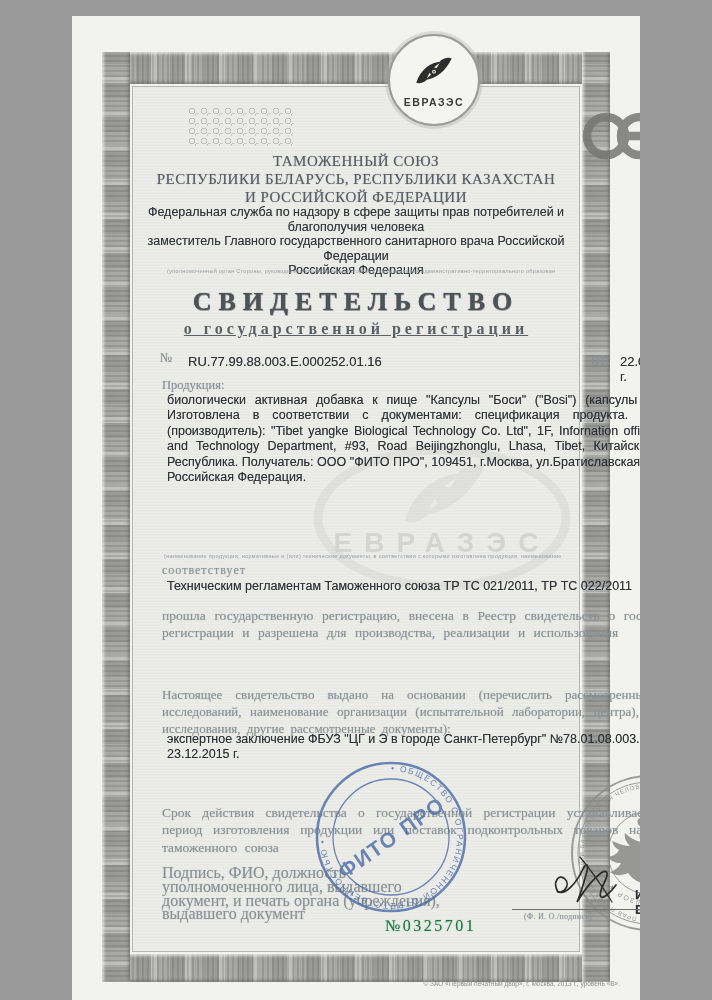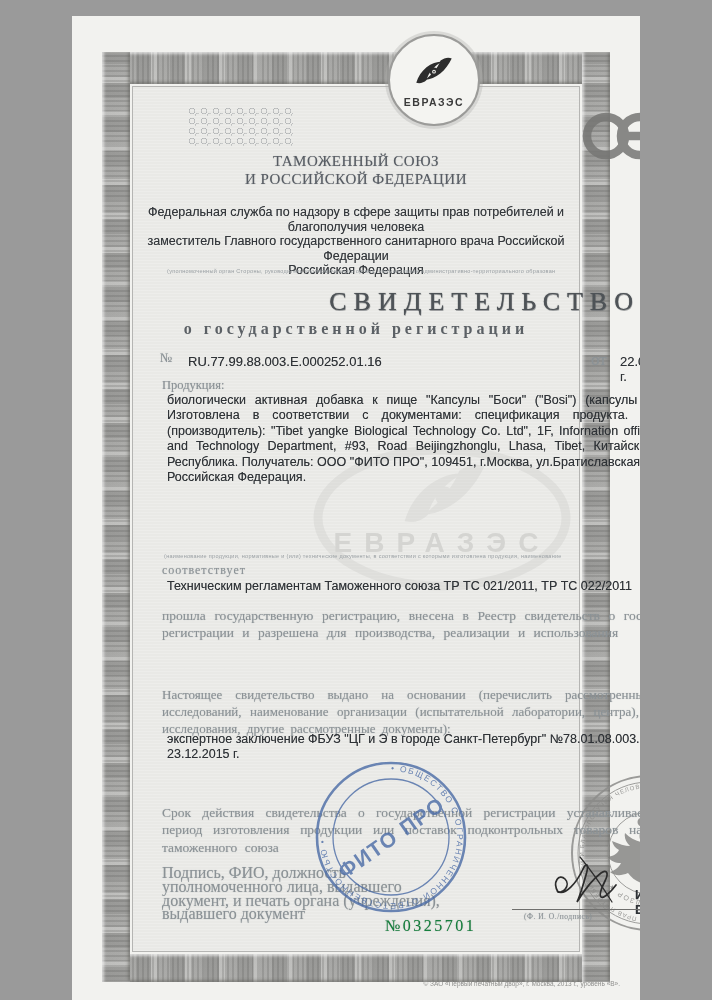--- a/index.html
+++ b/index.html
@@ -29,22 +29,22 @@
     background-image:repeating-linear-gradient(0deg, rgba(255,255,255,.18) 0 1px, rgba(0,0,0,0) 1px 3px);}
   
   .abs{position:absolute;z-index:5;}
   .form{font-family:"Liberation Serif",serif;color:#8b9296;text-shadow:0 0 1px rgba(139,146,150,.55);}
   .typed{font-family:"Liberation Sans",sans-serif;color:#2e3236;text-shadow:0 0 .4px rgba(46,50,54,.55);}
   .center{text-align:center;}
   .justify{text-align:justify;}
   .union{font-family:"Liberation Serif",serif;font-weight:normal;color:#585d64;letter-spacing:.5px;font-size:15px;line-height:18px;text-shadow:0 0 1px rgba(88,93,100,.5);}
   .authority{font-size:12.5px;line-height:14.5px;color:#33373b;}
   .tiny-note{font-size:5.5px;letter-spacing:.3px;color:#9aa0a4;filter:blur(.3px);white-space:nowrap;overflow:hidden;}
-  .doc-title{font-family:"Liberation Serif",serif;font-weight:normal;font-size:26px;letter-spacing:7px;color:#4e5357;
-    text-shadow:0 0 1px rgba(70,74,78,.9),.6px .6px 0 rgba(100,104,108,.5);text-align:right;}
+  .doc-title{font-family:"Liberation Serif",serif;font-weight:bold;font-size:26px;letter-spacing:7px;color:#4e5357;
+    text-shadow:0 0 1px rgba(70,74,78,.9),.6px .6px 0 rgba(100,104,108,.5);}
   .doc-sub{font-family:"Liberation Serif",serif;font-weight:bold;font-size:16px;letter-spacing:4px;color:#5b6065;}
   .sig-line{position:absolute;border-top:1px solid #6f6f6d;z-index:5;}
   .num-green{font-family:"Liberation Serif",serif;color:#15803d;letter-spacing:2.5px;font-size:16px;text-shadow:0 0 1px rgba(110,122,116,.6);}
   
   .sec-patch{
     background-image:
       radial-gradient(circle 3.5px at 5px 5px, rgba(255,255,255,0) 2.4px, rgba(110,116,122,.55) 2.6px, rgba(110,116,122,.55) 3.2px, rgba(255,255,255,0) 3.4px),
       radial-gradient(circle 3.5px at 11px 10px, rgba(255,255,255,0) 2.4px, rgba(110,116,122,.45) 2.6px, rgba(110,116,122,.45) 3.2px, rgba(255,255,255,0) 3.4px);
     background-size:12px 10px;opacity:.8;
   }
@@ -81,33 +81,34 @@
   <svg class="abs" style="left:508px;top:94px;" width="92" height="52" viewBox="0 0 92 52">
     <g stroke="#767674" stroke-width="8.5" fill="none" opacity="0.85">
       <circle cx="26" cy="26" r="19"></circle>
       <circle cx="60" cy="26" r="19"></circle>
       <line x1="44" y1="26" x2="62" y2="26"></line>
     </g>
   </svg>
 
   <div class="abs union center" style="left:76px;right:76px;top:136px;">
     <div>ТАМОЖЕННЫЙ СОЮЗ</div>
+    <div>РЕСПУБЛИКИ БЕЛАРУСЬ, РЕСПУБЛИКИ КАЗАХСТАН</div>
     <div>И РОССИЙСКОЙ ФЕДЕРАЦИИ</div>
   </div>
 
   <div class="abs typed authority center" style="left:70px;right:70px;top:189px;">
     <div>Федеральная служба по надзору в сфере защиты прав потребителей и благополучия человека</div>
     <div>заместитель Главного государственного санитарного врача Российской Федерации</div>
     <div>Российская Федерация</div>
   </div>
 
   <div class="abs tiny-note center" style="left:95px;right:85px;top:252px;">(уполномоченный орган Стороны, руководитель уполномоченного органа, наименование административно-территориального образования)</div>
 
   <div class="abs doc-title center" style="left:0;right:0;top:271px;">СВИДЕТЕЛЬСТВО</div>
-  <div class="abs doc-sub center" style="left:0;right:0;top:304px;">о государственной регистрации</div>
+  <div class="abs doc-sub center" style="left:0;right:0;top:304px;text-decoration:underline;">о государственной регистрации</div>
 
   <div class="abs form" style="left:88px;top:334px;font-size:13px;">№</div>
   <div class="abs typed" style="left:116px;top:338px;font-size:13px;">RU.77.99.88.003.E.000252.01.16</div>
   <div class="abs form" style="left:519px;top:334px;font-size:17px;">от</div>
   <div class="abs typed" style="left:548px;top:338px;font-size:13px;">22.01.2016 г.</div>
 
   <div class="abs form" style="left:90px;top:362px;font-size:12.5px;">Продукция:</div>
   <div class="abs typed justify" style="left:95px;top:377px;width:552px;font-size:12.5px;line-height:15.4px;">биологически активная добавка к пище "Капсулы "Боси" ("Bosi") (капсулы по 300 мг). Изготовлена в соответствии с документами: спецификация продукта. Изготовитель (производитель): "Tibet yangke Biological Technology Co. Ltd", 1F, Infornation office of Science and Technology Department, #93, Road Beijingzhonglu, Lhasa, Tibet, Китайская Народная Республика.  Получатель: ООО "ФИТО ПРО", 109451, г.Москва, ул.Братиславская, д.21, корп.1, Российская Федерация.</div>
 
   <svg class="abs wm" style="left:238px;top:430px;" width="264" height="150" viewBox="0 0 264 150">

